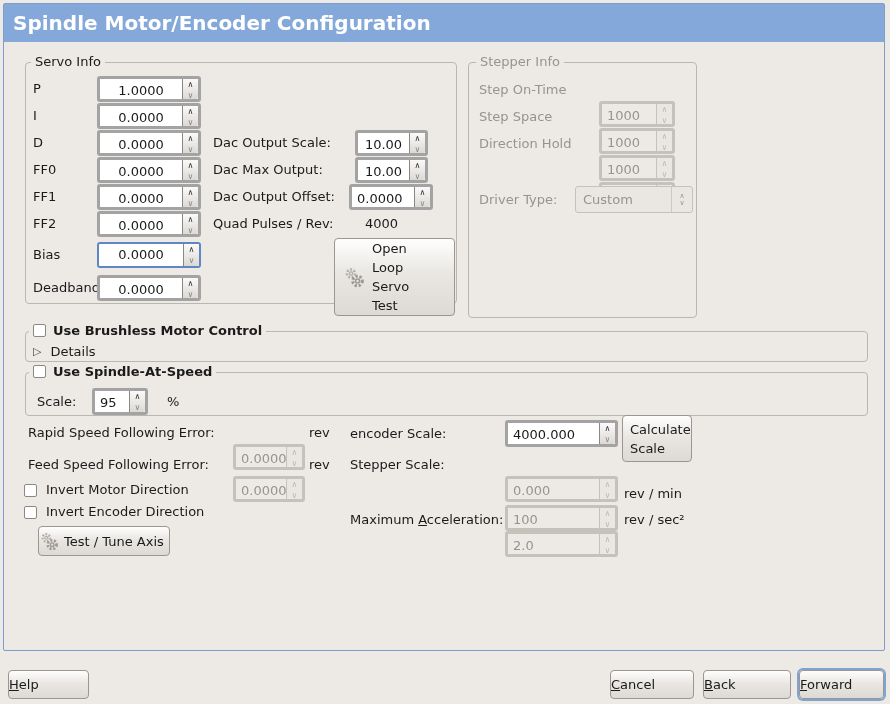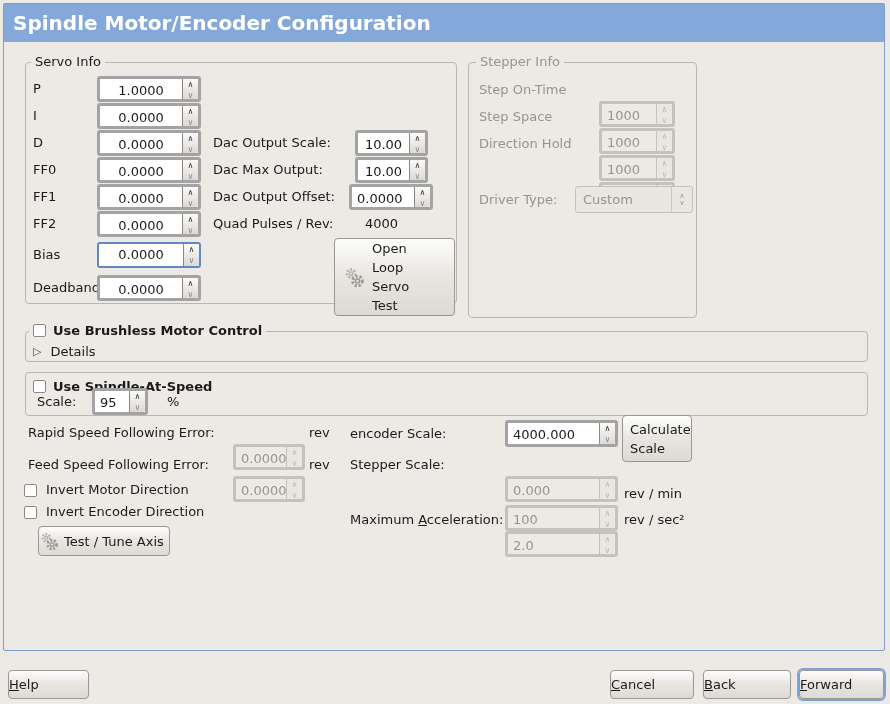--- a/index.html
+++ b/index.html
@@ -230,21 +230,21 @@
   <div class="frametitle" style="left:29px;top:322px;">
     <span class="cb"></span>
     <span class="bold">Use Brushless Motor Control</span>
   </div>
   <div class="expander" style="left:33px;top:344px;">
     <span class="tri">▷</span>
     <span>Details</span>
   </div>
 
   <div class="frame" style="left:25px;top:372px;width:843px;height:44px;"></div>
-  <div class="frametitle" style="left:29px;top:378px;">
+  <div class="frametitle" style="left:29px;top:363px;">
     <span class="cb"></span>
     <span class="bold">Use Spindle-At-Speed</span>
   </div>
   <div class="lbl" style="left:37px;top:388px;line-height:27px;">Scale:</div>
   <div class="spin" style="left:92px;top:388px;width:56px;height:27px;">
     <span class="val">95</span>
     <span class="btns">
         <span class="arr up">∧</span>
         <span class="arr dn">∨</span>
       </span>

